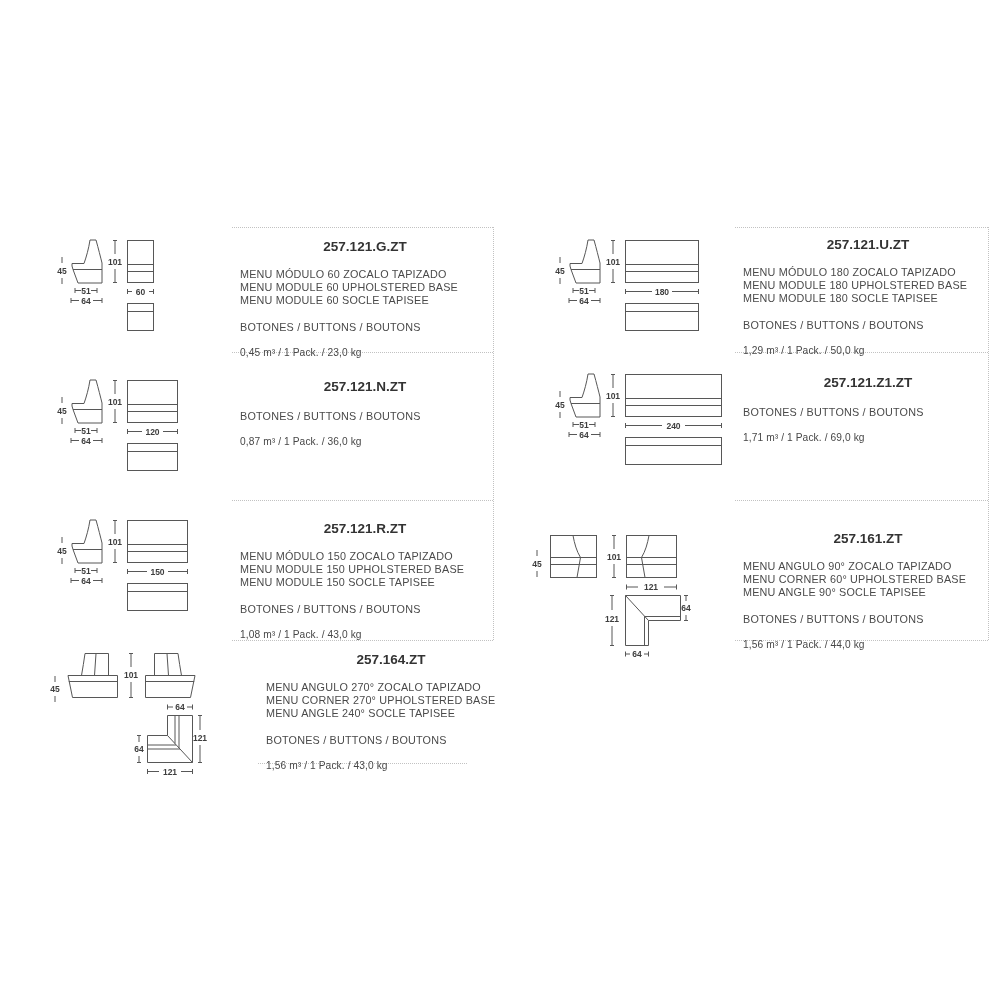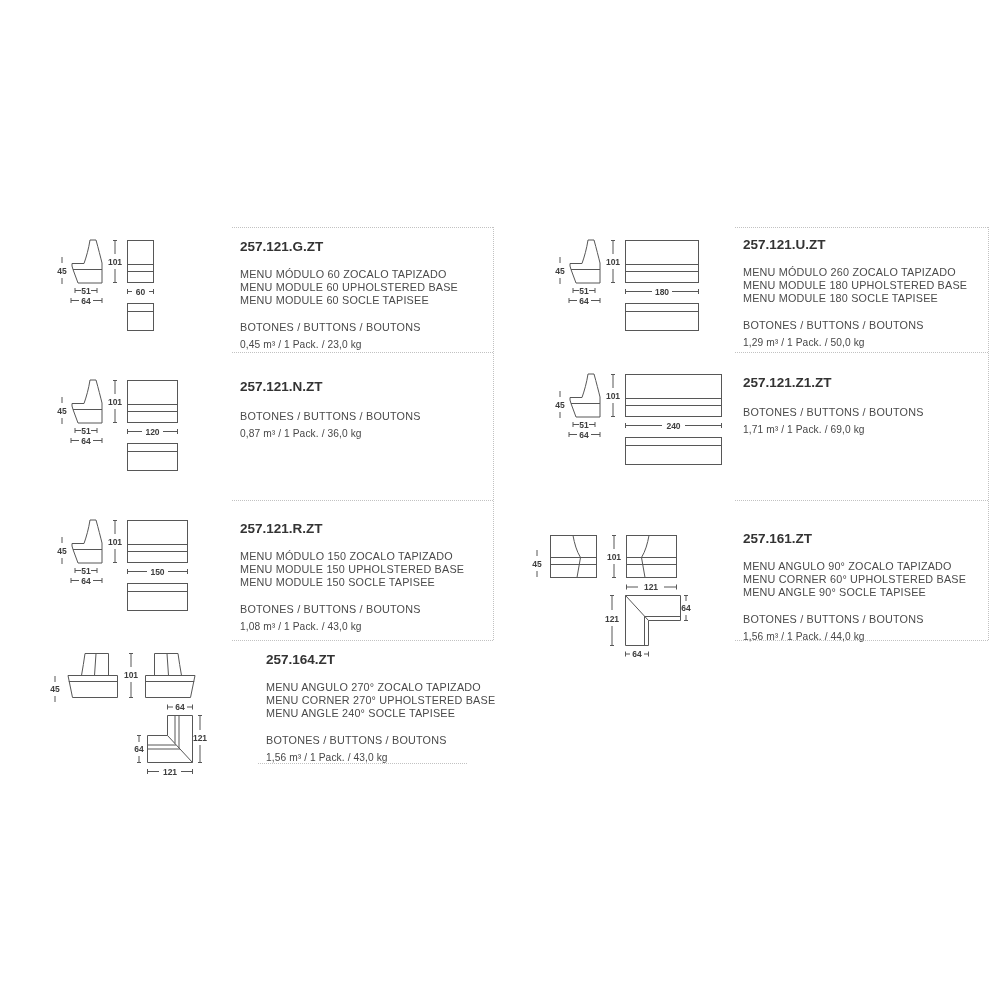--- a/index.html
+++ b/index.html
@@ -1,24 +1,24 @@
 <!DOCTYPE html>
 <html><head>
 <meta charset="utf-8">
 <style>
   html,body{margin:0;padding:0;background:#fff;}
   .sheet{position:relative;width:1000px;height:1000px;background:#ffffff;
          font-family:"Liberation Sans",sans-serif;color:#3d3d3d;overflow:hidden;}
   .dot-h{position:absolute;height:0;border-top:1px dotted #c2c2c2;}
   .dot-v{position:absolute;width:0;border-left:1px dotted #c2c2c2;}
   .card{position:absolute;width:250px;}
-  .code{font-size:13.5px;font-weight:800;line-height:17px;color:#333;letter-spacing:0;}
+  .code{font-size:13.5px;font-weight:800;line-height:17px;color:#333;letter-spacing:0;text-align:center;}
   .desc{margin-top:13px;font-size:10.8px;line-height:12.8px;color:#4a4a4a;letter-spacing:.2px;}
   .buttons{margin-top:15px;font-size:10.8px;line-height:13px;color:#4a4a4a;letter-spacing:.2px;}
-  .pack{margin-top:4px;font-size:10.2px;line-height:13px;color:#474747;letter-spacing:.1px;}
+  .pack{margin-top:12px;font-size:10.2px;line-height:13px;color:#474747;letter-spacing:.1px;}
   .drawing{position:absolute;}
   svg .ln{stroke:#575757;stroke-width:1;fill:none;}
   svg text.dim{font-family:"Liberation Sans",sans-serif;font-size:8.5px;font-weight:700;
                fill:#3e3e3e;text-anchor:middle;}
 </style>
 </head>
 <body>
 
 <div class="sheet">
 
@@ -435,21 +435,21 @@
       <div>MENU CORNER 270° UPHOLSTERED BASE</div>
       <div>MENU ANGLE 240° SOCLE TAPISEE</div>
     </div>
     <div class="buttons">BOTONES / BUTTONS / BOUTONS</div>
     <div class="pack">1,56 m³ / 1 Pack. / 43,0 kg</div>
   </div>
 
   <div class="card" style="left:743px;top:236px;">
     <div class="code">257.121.U.ZT</div>
     <div class="desc">
-      <div>MENU MÓDULO 260 ZOCALO TAPIZADO</div>
+      <div>MENU MÓDULO 180 ZOCALO TAPIZADO</div>
       <div>MENU MODULE 180 UPHOLSTERED BASE</div>
       <div>MENU MODULE 180 SOCLE TAPISEE</div>
     </div>
     <div class="buttons">BOTONES / BUTTONS / BOUTONS</div>
     <div class="pack">1,29 m³ / 1 Pack. / 50,0 kg</div>
   </div>
 
   <div class="card" style="left:743px;top:374px;">
     <div class="code">257.121.Z1.ZT</div>
     <div class="buttons">BOTONES / BUTTONS / BOUTONS</div>

